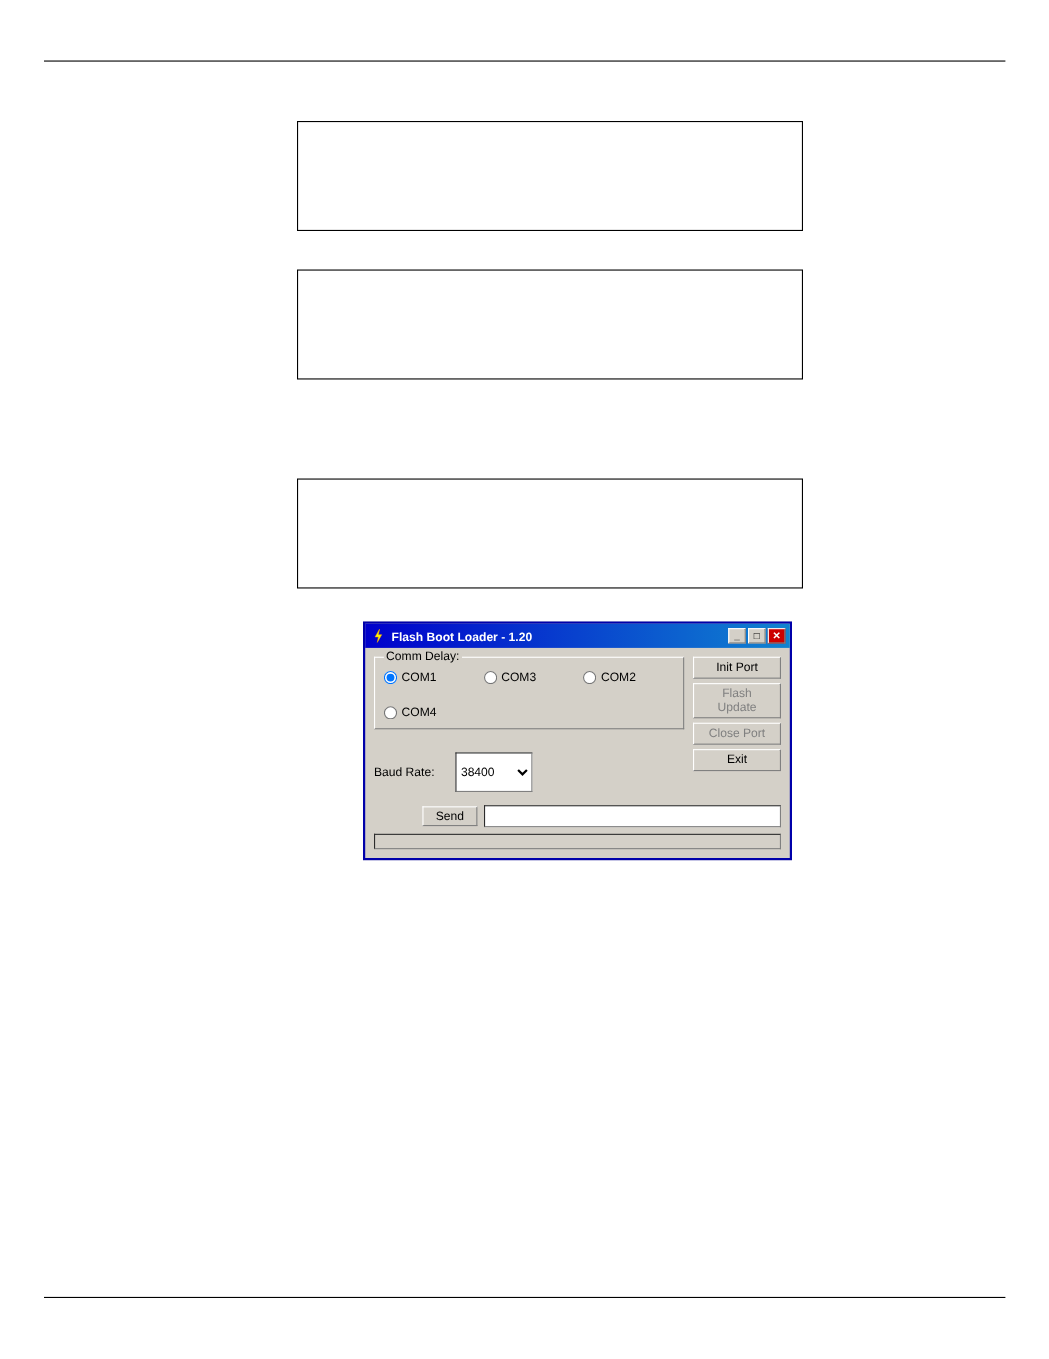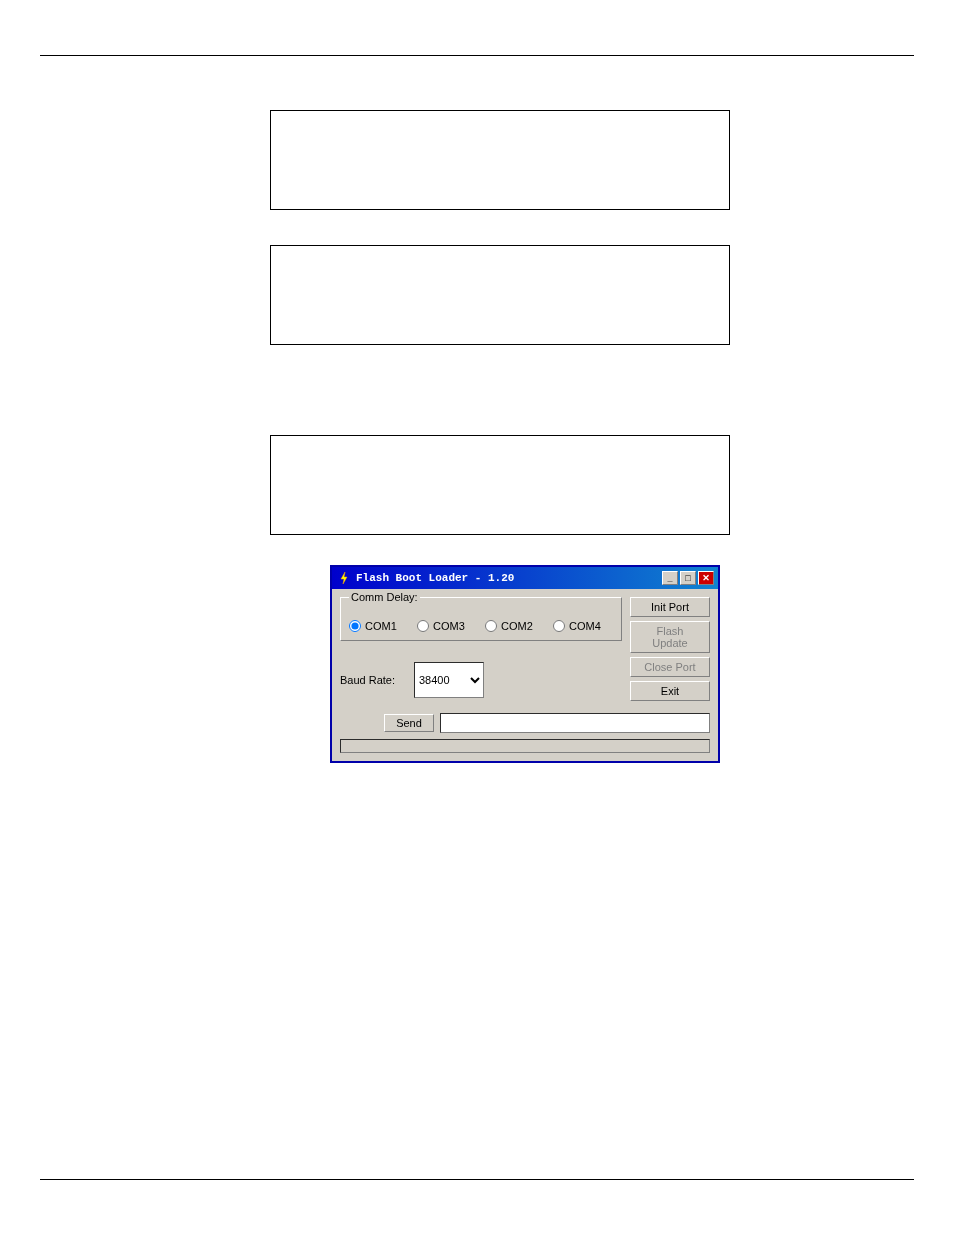--- a/index.html
+++ b/index.html
@@ -91,23 +91,22 @@
       align-items: center;
       justify-content: space-between;
       padding: 0 4px;
       color: white;
       font-size: 11px;
       font-weight: bold;
     }
 
     .dialog-titlebar-left {
       display: flex;
-      align-items: center;
+      align-items: flex-end;
       gap: 4px;
-      font-family: Liberation Mono, monospace;
     }
 
     .dialog-icon {
       width: 16px;
       height: 16px;
       display: flex;
       align-items: center;
       justify-content: center;
     }
 
@@ -176,23 +175,23 @@
       top: -7px;
       left: 8px;
       background: #d4d0c8;
       padding: 0 2px;
       font-size: 11px;
       color: #000;
     }
 
     .radio-grid {
       display: grid;
-      grid-template-columns: 1fr 1fr 1fr 1fr;
-      gap: 4px 8px;
-      margin-top: 10px;
+      grid-template-columns: 1fr 1fr 1fr;
+      gap: 20px 8px;
+      margin-top: 0;
     }
 
     .radio-item {
       display: flex;
       align-items: center;
       gap: 4px;
       font-size: 11px;
     }
 
     .radio-item input[type="radio"] {

